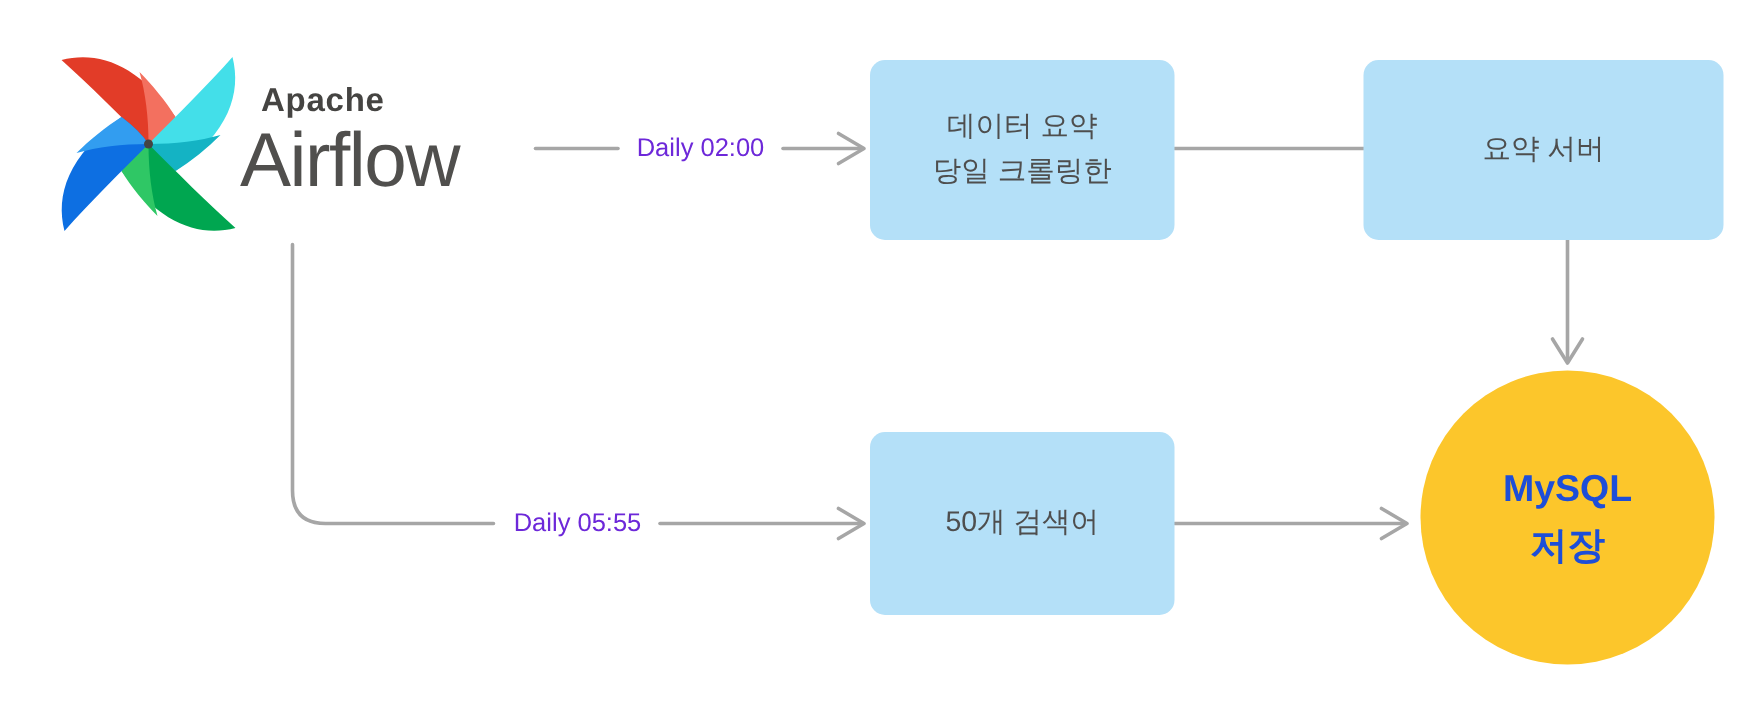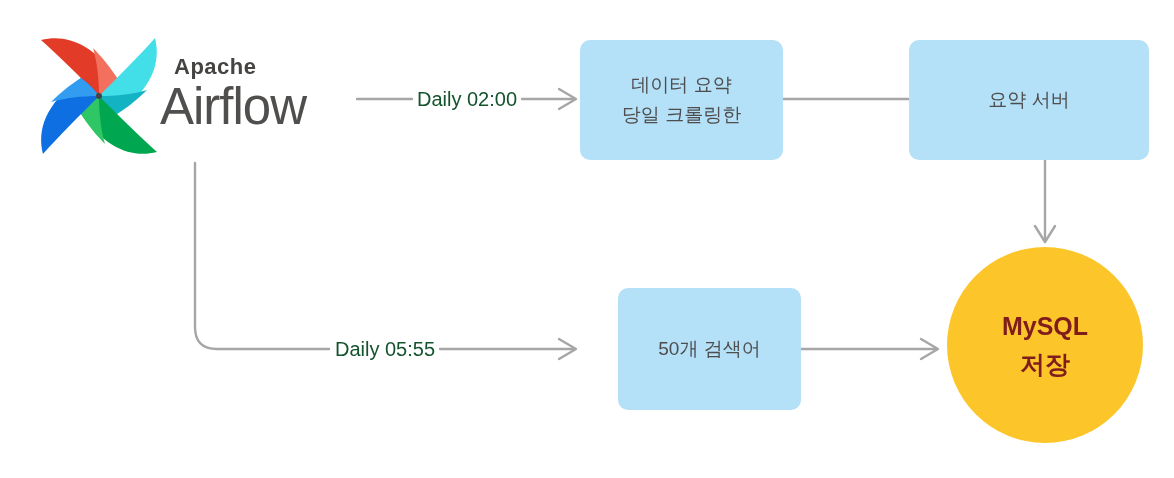--- a/index.html
+++ b/index.html
@@ -33,22 +33,22 @@
     left: 160px; top: 77px;
     font-size: 51px;
     font-weight: 500;
     color: #504f4d;
     letter-spacing: -1px;
   }
 
   
   .sched-label {
     transform: translate(-50%, -50%);
-    font-size: 20px;
-    color: #14532d;
+    font-size: 17px;
+    color: #6d28d9;
     white-space: nowrap;
     background: #ffffff;
     padding: 0 4px;
   }
   .sched-top    { left: 467px; top: 99px;  }
   .sched-bottom { left: 385px; top: 349px; }
 
   
   .node-box {
     background: #b4e0f8;
@@ -57,34 +57,34 @@
     flex-direction: column;
     align-items: center;
     justify-content: center;
     text-align: center;
     color: #4e4e4e;
     font-size: 19px;
     line-height: 30px;
   }
   .box-daily-summary { left: 580px; top: 40px;  width: 203px; height: 120px; }
   .box-summary-server{ left: 909px; top: 40px;  width: 240px; height: 120px; }
-  .box-extra-crawl   { left: 580px; top: 288px; width: 183px; height: 122px; margin-left: 38px; }
+  .box-extra-crawl   { left: 580px; top: 288px; width: 203px; height: 122px; }
 
   
   .node-circle {
     left: 947px; top: 247px;
     width: 196px; height: 196px;
     background: #fcc62b;
     border-radius: 50%;
     display: flex;
     flex-direction: column;
     align-items: center;
     justify-content: center;
     text-align: center;
-    color: #7f1d1d;
+    color: #1d4ed8;
     font-weight: bold;
     font-size: 25px;
     line-height: 38px;
   }
 </style>
 </head>
 <body>
 
 <div class="canvas">
 

